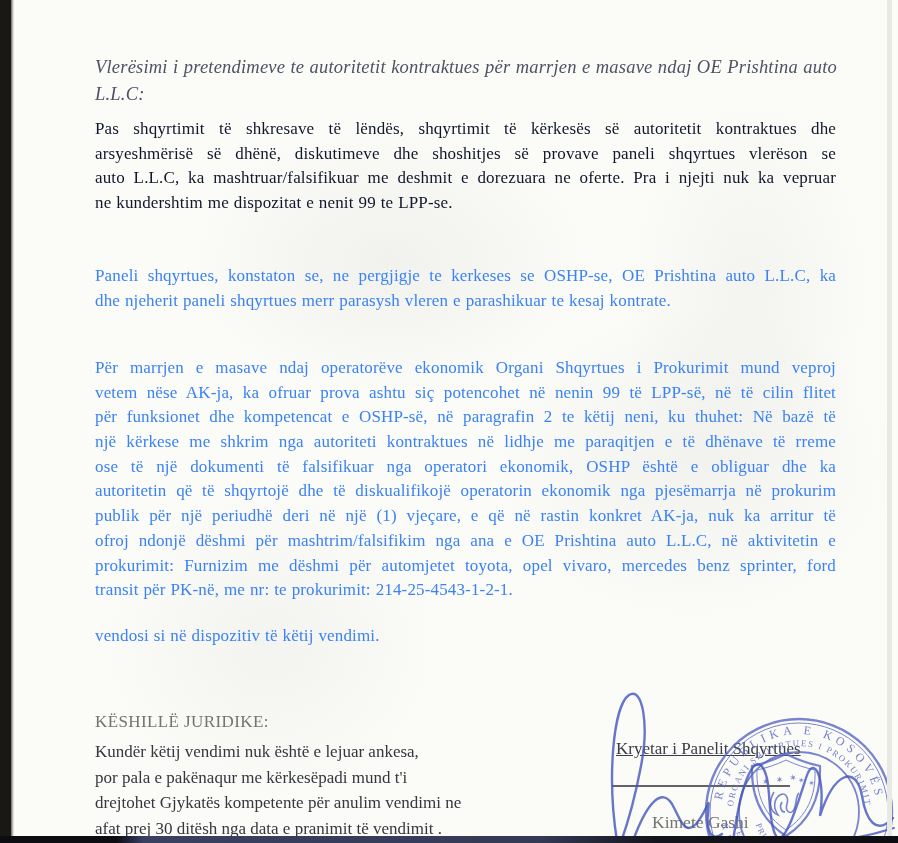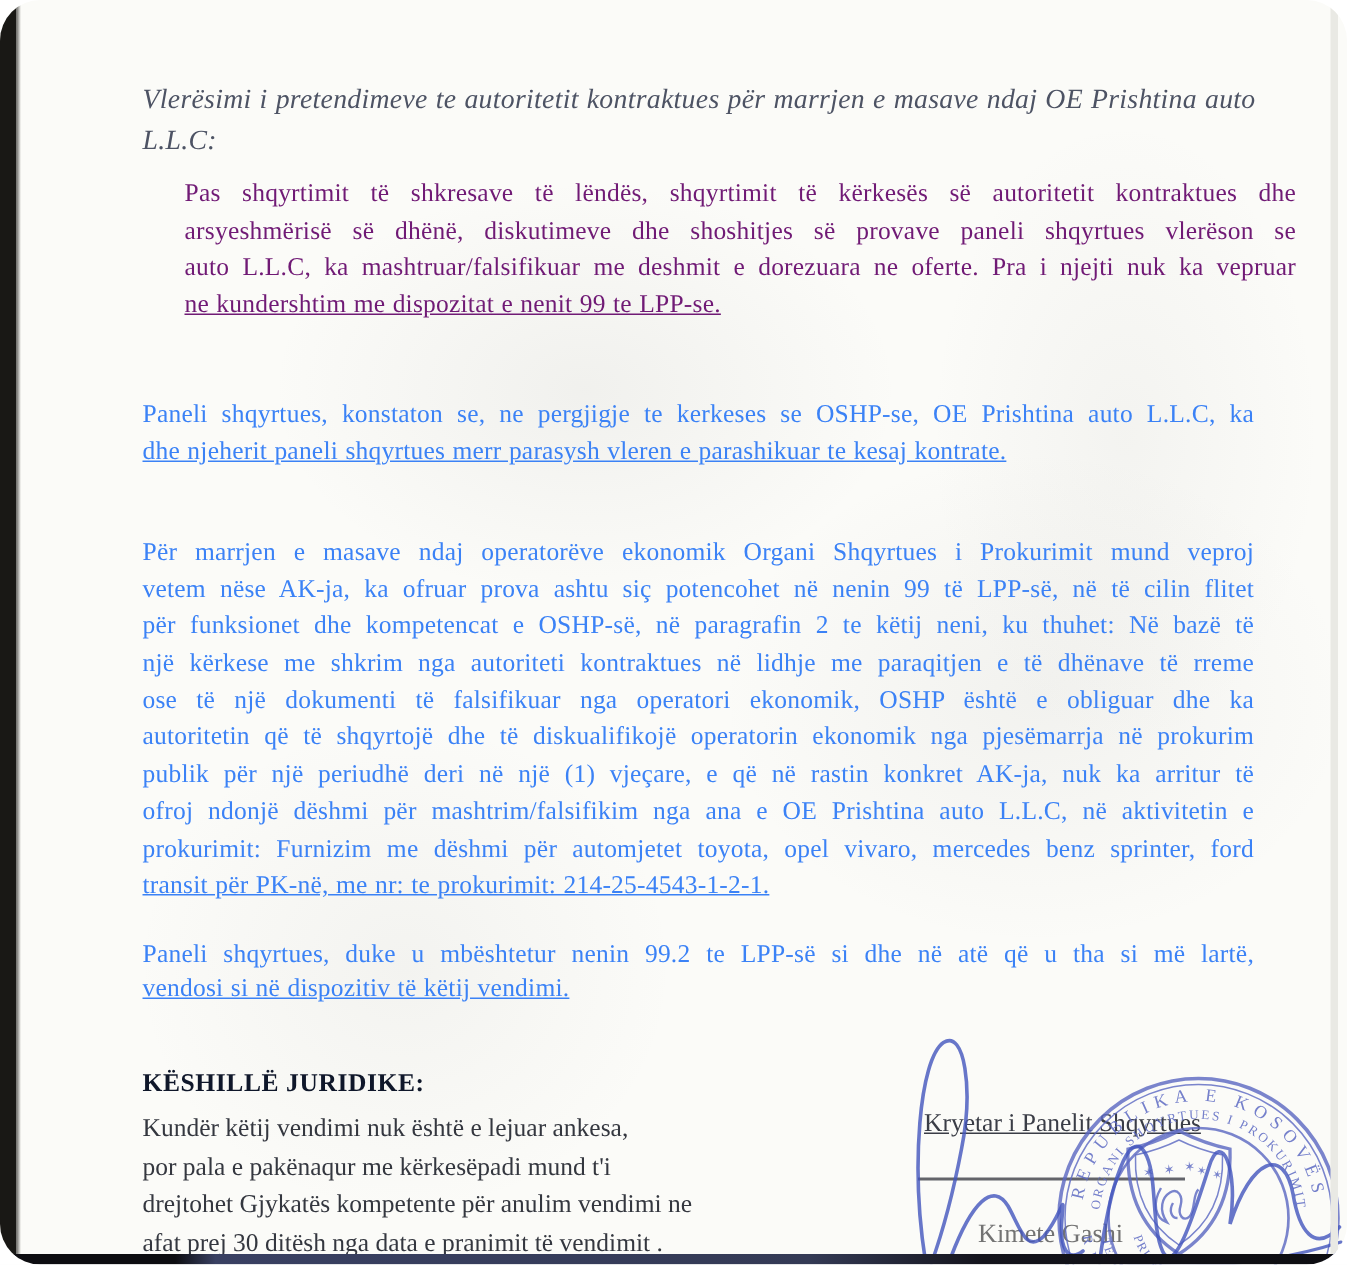--- a/index.html
+++ b/index.html
@@ -2,21 +2,20 @@
 <html><head>
 <meta charset="utf-8">
 <style>
   html,body{margin:0;padding:0;background:#ffffff;}
   #page{
     position:relative;
     width:898px;height:843px;
     background:#fbfbf8;
     overflow:hidden;
     font-family:"Liberation Serif","DejaVu Serif",serif;
-    border-radius:27px;
   }
   
   .edge-left{position:absolute;left:0;top:0;width:11px;height:843px;background:#191815;}
   .edge-left-soft{position:absolute;left:11px;top:0;width:3px;height:843px;background:linear-gradient(to right,#6b6a66,rgba(251,251,248,0));}
   .edge-bottom{position:absolute;left:0;top:836px;width:898px;height:7px;
     background:linear-gradient(to right,#0d0d11 0%,#0d0d11 13%,#394062 16%,#343a55 60%,#14141c 73%,#0d0d11 100%);}
   .edge-right{position:absolute;left:887px;top:0;width:5px;height:836px;background:#e9e9e4;}
   
   .smudge{position:absolute;border-radius:50%;pointer-events:none;}
   .s1{left:180px;top:120px;width:420px;height:280px;background:radial-gradient(ellipse at center,rgba(150,150,145,.10),rgba(150,150,145,0) 70%);}
@@ -27,30 +26,30 @@
   
   .heading{
     position:absolute;left:95px;top:54px;width:742px;
     font-style:italic;font-size:18.5px;color:#4d5364;letter-spacing:.2px;
   }
   .heading .line{height:27px;line-height:27px;text-align:justify;text-align-last:justify;}
   .heading .line.last{text-align-last:left;}
 
   .para{position:absolute;left:95px;width:741px;font-size:17px;color:#3b82f6;letter-spacing:.15px;word-spacing:.5px;}
   .para .line{height:24.7px;line-height:24.7px;text-align:justify;text-align-last:justify;}
-  .para .line.last{text-align-last:left;text-decoration:underline;}
-  #para-1{top:117px;color:#701a75;margin-left:28px;}
+  .para .line.last{text-align-last:left;}
+  #para-1{top:117px;color:#0f172a;}
   #para-2{top:264px;}
   #para-3{top:356px;}
   #para-4{top:624px;}
   #para-4 .line{height:23px;line-height:23px;}
 
   .advice-title{
     position:absolute;left:95px;top:712px;
-    font-size:17px;font-weight:700;color:#0f172a;letter-spacing:.4px;
+    font-size:17px;font-weight:400;color:#737373;letter-spacing:.4px;
   }
   .advice{position:absolute;left:95px;top:739px;width:420px;font-size:17px;color:#34373f;}
   .advice .line{height:25.6px;line-height:25.6px;text-align:left;text-align-last:left;}
 
   .sig-role{position:absolute;left:616px;top:739px;font-size:17px;color:#3a3d46;text-decoration:underline;}
   .sig-line{position:absolute;left:612px;top:785px;width:178px;height:2px;background:#63646a;}
   .sig-name{position:absolute;left:652px;top:812px;font-size:17.5px;color:#737373;}
 
   .stamp-svg{position:absolute;left:699px;top:712px;width:200px;height:200px;}
   .sign-svg{position:absolute;left:0;top:0;width:898px;height:843px;pointer-events:none;}
@@ -89,21 +88,20 @@
       <div class="line">një kërkese me shkrim nga autoriteti kontraktues në lidhje me paraqitjen e të dhënave të rreme</div>
       <div class="line">ose të një dokumenti të falsifikuar nga operatori ekonomik, OSHP është e obliguar dhe ka</div>
       <div class="line">autoritetin që të shqyrtojë dhe të diskualifikojë operatorin ekonomik nga pjesëmarrja në prokurim</div>
       <div class="line">publik për një periudhë deri në një (1) vjeçare, e që në rastin konkret AK-ja, nuk ka arritur të</div>
       <div class="line">ofroj ndonjë dëshmi për mashtrim/falsifikim nga ana e OE Prishtina auto L.L.C, në aktivitetin e</div>
       <div class="line">prokurimit: Furnizim me dëshmi për automjetet toyota, opel vivaro, mercedes benz sprinter, ford</div>
       <div class="line last">transit për PK-në, me nr: te prokurimit: 214-25-4543-1-2-1.</div>
     </div>
 
   <div id="para-4" class="para lines">
-      <div class="line">Paneli shqyrtues, duke u mbështetur nenin 99.2 te LPP-së si dhe në atë që u tha si më lartë,</div>
       <div class="line last">vendosi si në dispozitiv  të këtij vendimi.</div>
     </div>
 
   <div class="advice-title">KËSHILLË JURIDIKE:</div>
 
   <div class="advice lines">
       <div class="line">Kundër këtij vendimi nuk është e lejuar ankesa,</div>
       <div class="line">por pala e pakënaqur me kërkesëpadi mund t'i</div>
       <div class="line">drejtohet Gjykatës kompetente për anulim vendimi ne</div>
       <div class="line last">afat prej 30 ditësh nga data e pranimit të vendimit .</div>

